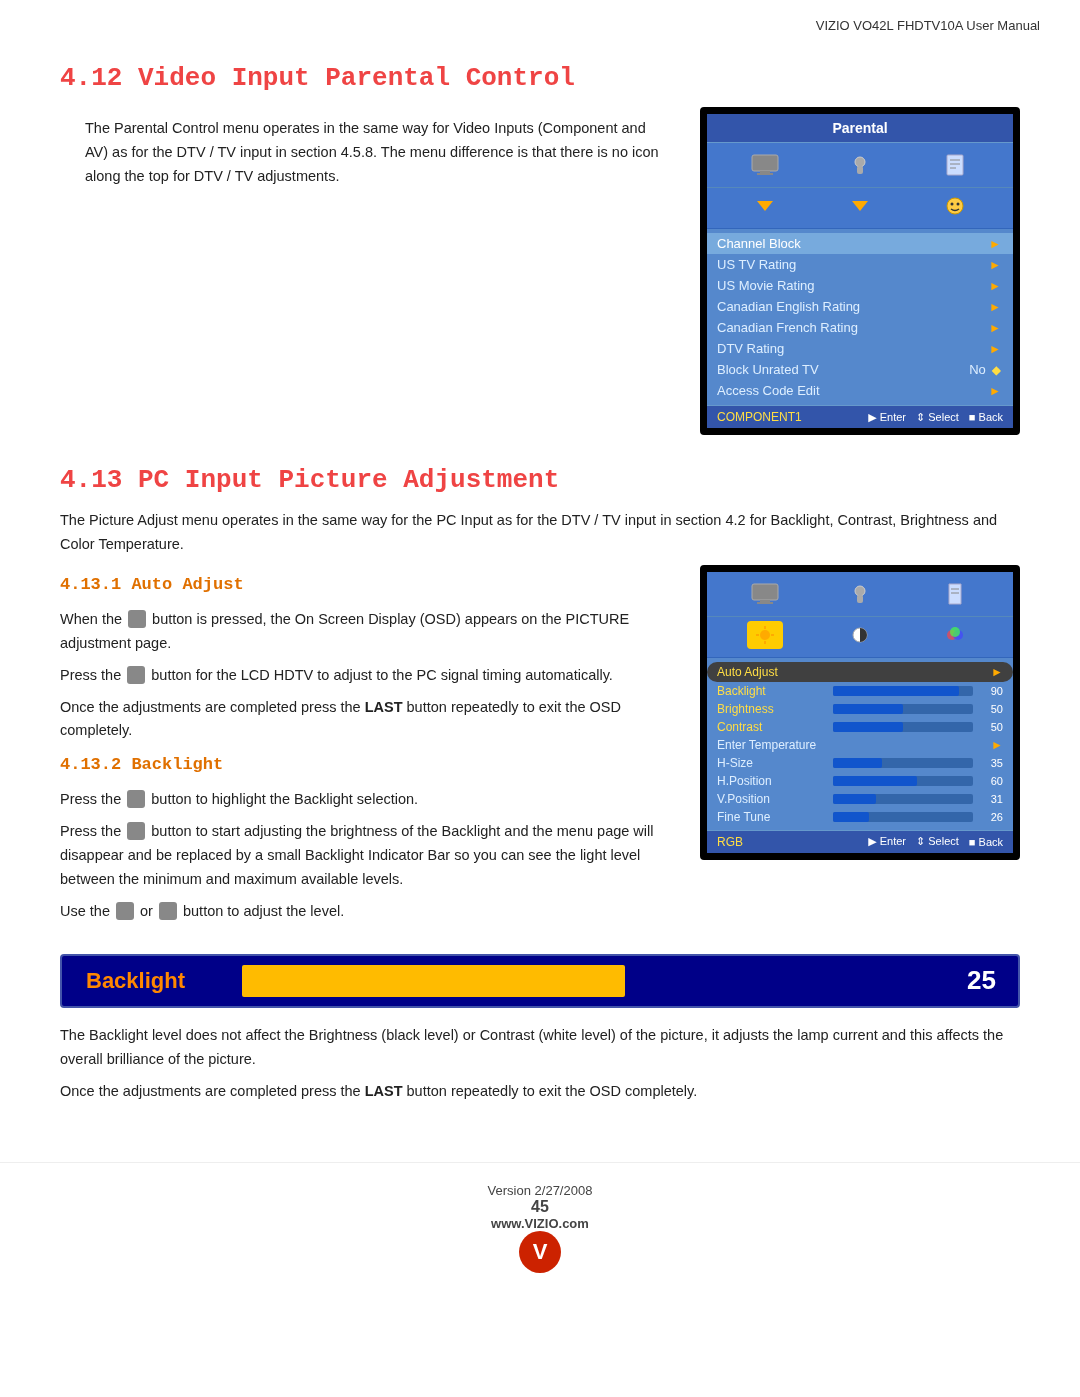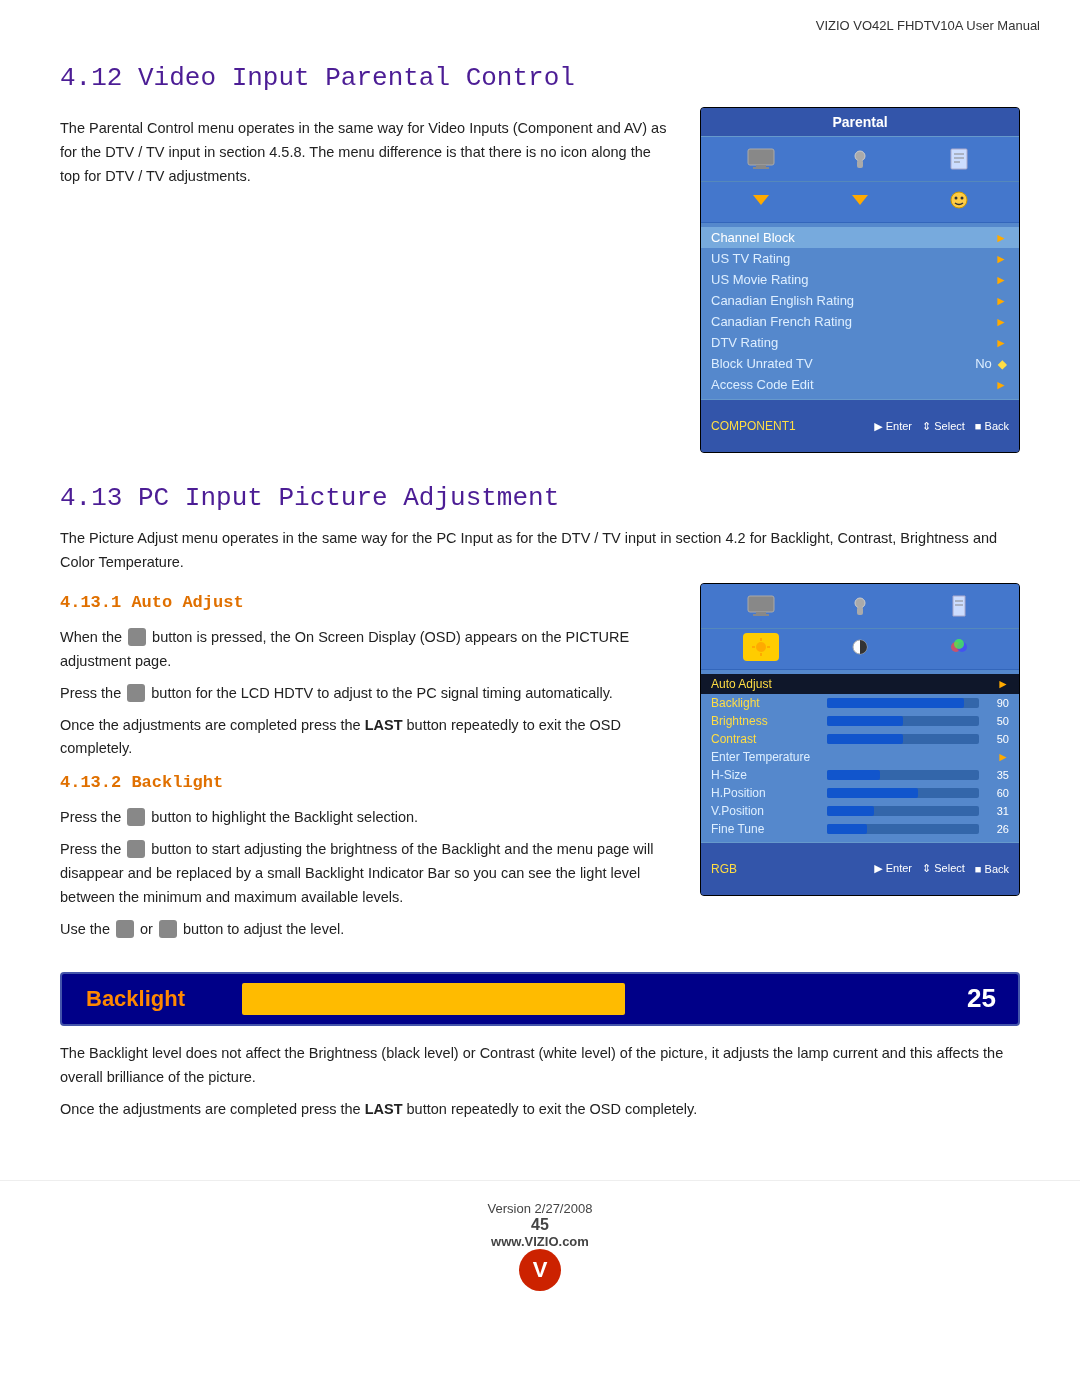--- a/index.html
+++ b/index.html
@@ -16,23 +16,23 @@
       text-align: right;
       padding: 18px 40px 0 40px;
       font-size: 13px;
       color: #333;
     }
     .content {
       padding: 20px 60px 40px 60px;
     }
     h2.section-title {
       font-family: 'Courier New', monospace;
-      color: #4c1d95;
+      color: #ef4444;
       font-size: 26px;
-      font-weight: normal;
+      font-weight: bold;
       margin-bottom: 14px;
       margin-top: 10px;
     }
     h4.subsub-title {
       font-family: 'Courier New', monospace;
       color: #e07000;
       font-size: 17px;
       font-weight: bold;
       margin-bottom: 8px;
       margin-top: 6px;
@@ -41,20 +41,21 @@
       display: flex;
       flex-direction: row;
       gap: 30px;
       margin-bottom: 30px;
     }
     .section-412-text {
       flex: 1;
       padding-top: 10px;
       font-size: 14.5px;
       line-height: 1.6;
+      margin-left: 25px;
     }
     .section-412-menu {
       flex: 0 0 320px;
     }
     .section-413-intro {
       font-size: 14.5px;
       line-height: 1.6;
       margin-bottom: 18px;
     }
     .section-413-body {
@@ -65,21 +66,21 @@
     .section-413-text {
       flex: 1;
       font-size: 14px;
       line-height: 1.7;
     }
     .section-413-menu {
       flex: 0 0 320px;
     }
     
     .osd-menu {
-      border: 1px solid #000000;
+      border: 7px solid #000000;
       background: #3355aa;
       border-radius: 4px;
       overflow: hidden;
       font-size: 13px;
     }
     .osd-title {
       background: #3355aa;
       color: #fff;
       text-align: center;
       padding: 6px 10px;
@@ -137,21 +138,21 @@
     .osd-item-value { color: #ddeeff; margin-left: 8px; }
     .osd-item-arrow {
       color: #ffaa00;
       font-size: 12px;
       margin-left: 6px;
     }
     .osd-footer {
       background: #3355aa;
       color: #fff;
       font-size: 11px;
-      padding: 19px 10px;
+      padding: 4px 10px;
       display: flex;
       flex-direction: row;
       align-items: center;
       justify-content: space-between;
       border-top: 1px solid #6699cc;
     }
     .osd-footer-left { color: #ffdd44; font-size: 12px; }
     .osd-footer-right { display: flex; align-items: center; gap: 4px; font-size: 11px; }
     
     .backlight-bar-container {
@@ -459,21 +460,21 @@
           <div class="osd-icon">
             <svg viewBox="0 0 28 22" fill="none">
               <circle cx="11" cy="11" r="5" fill="#ff4444" opacity="0.7"></circle>
               <circle cx="17" cy="11" r="5" fill="#4444ff" opacity="0.7"></circle>
               <circle cx="14" cy="8" r="5" fill="#44ff44" opacity="0.7"></circle>
             </svg>
           </div>
         </div>
         <div class="osd-items">
 
-          <div class="osd-arrow-only" style="background:#0f172a; padding: 3px 10px;">
+          <div class="osd-arrow-only" style="background:#404040; padding: 3px 10px; border-radius: 10px;">
             <span style="color:#ffdd44;">Auto Adjust</span>
             <span style="color:#ffaa00;">►</span>
           </div>
 
           <div class="osd-bar-row">
             <span class="osd-bar-label">Backlight</span>
             <div class="osd-bar-track">
               <div class="osd-bar-fill" style="width:90%;"></div>
             </div>
             <span class="osd-bar-value">90</span>

